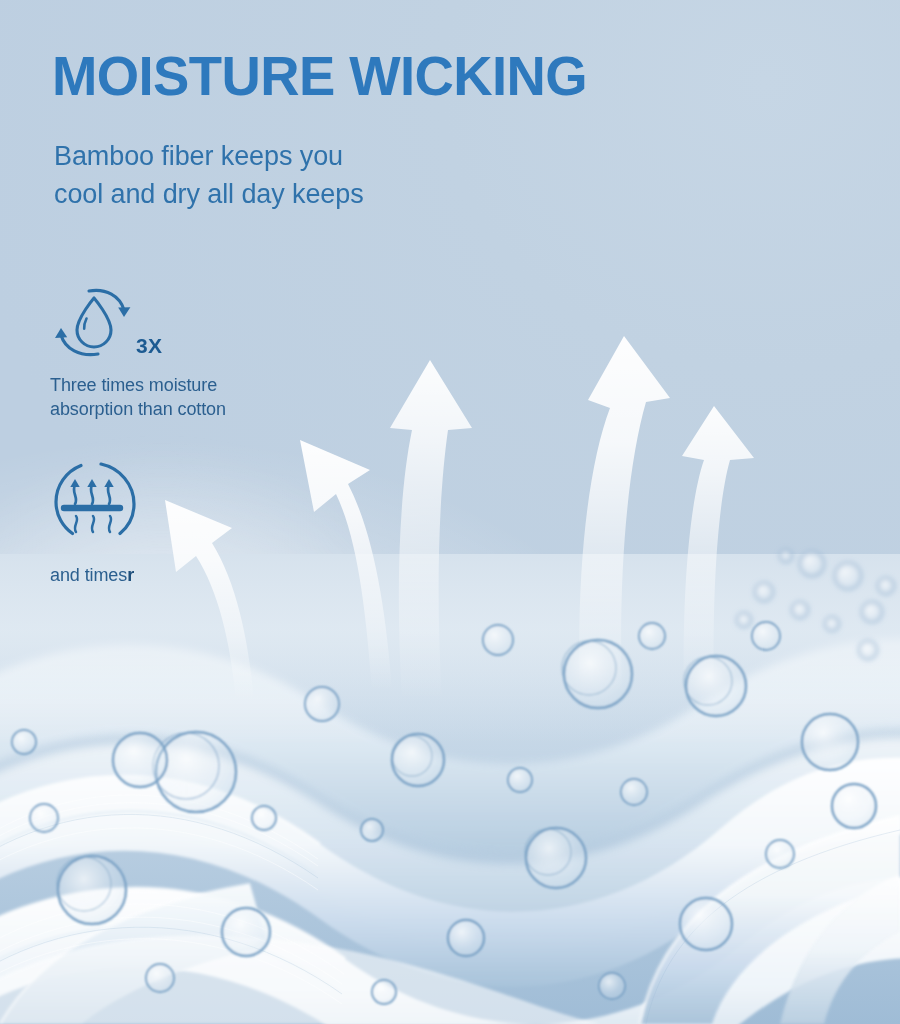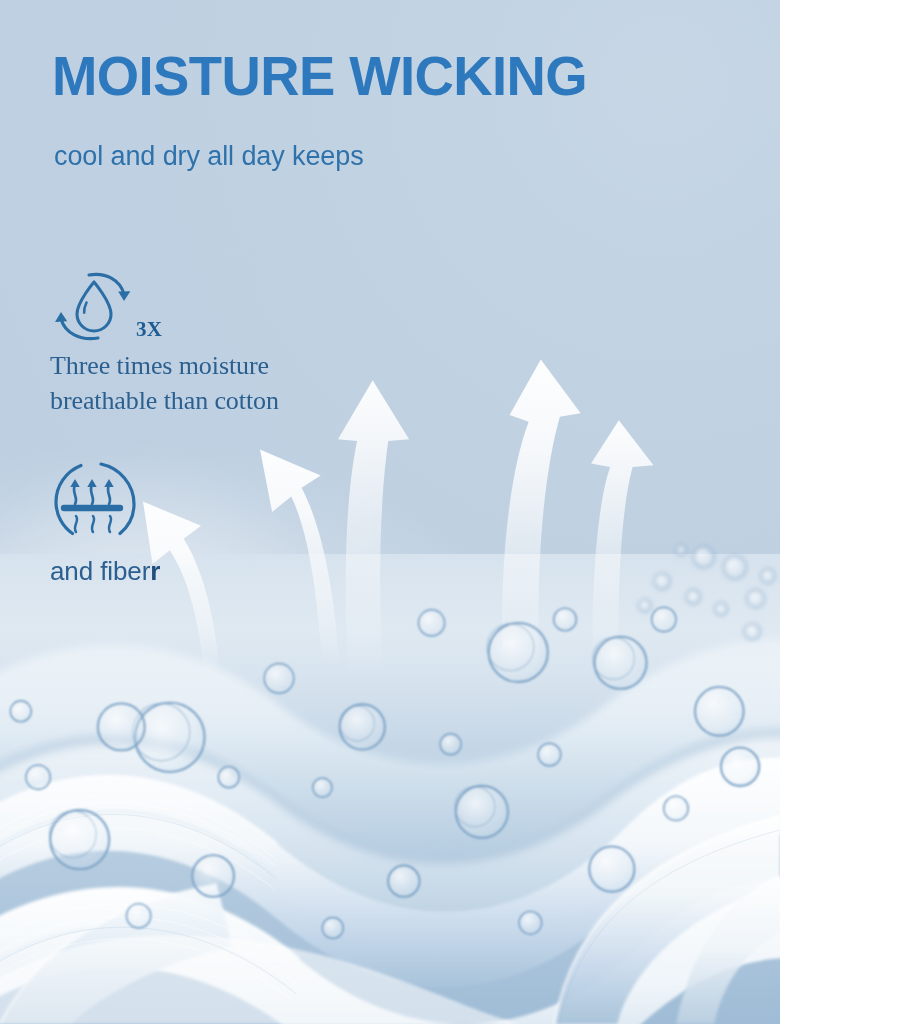--- a/index.html
+++ b/index.html
@@ -2,21 +2,21 @@
 <html><head>
 <meta charset="utf-8">
 <style>
   html, body {
     margin: 0;
     padding: 0;
     background: #ffffff;
   }
   #poster {
     position: relative;
-    width: 780px;
+    width: 900px;
     height: 1024px;
     overflow: hidden;
     font-family: "Liberation Sans", sans-serif;
     background: #fde047;
   }
 
   
   .bg-base {
     position: absolute;
     inset: 0;
@@ -87,39 +87,40 @@
     line-height: 1.42;
     font-weight: 400;
     color: #2f72ab;
     letter-spacing: -0.1px;
   }
 
   .feature {
     position: absolute;
     left: 50px;
   }
-  .feature-1 { top: 268px; font-family: Liberation Serif, serif; }
+  .feature-1 { top: 284px; }
   .feature-2 { top: 458px; }
 
   .feat-icon-row {
     display: flex;
     align-items: flex-end;
     gap: 2px;
   }
   .feat-icon { display: block; }
   .multiplier {
     font-size: 21px;
     font-weight: 700;
     color: #1d5b92;
     letter-spacing: 0.2px;
     padding-bottom: 6px;
     margin-left: -2px;
   }
   .feat-text {
-    font-size: 26px;
+    margin-top: 9px;
+    font-size: 18px;
     line-height: 1.36;
     color: #2b5f8f;
     letter-spacing: -0.1px;
     font-weight: 400;
   }
   .feat-text .emph { font-weight: 700; color: #1f4f7c; }
 </style>
 </head>
 <body>
 
@@ -318,20 +319,21 @@
           <circle cx="744" cy="620" r="7"></circle>
           <circle cx="868" cy="650" r="9"></circle>
         </g>
       </g>
     </svg>
   </div>
 
   <div class="headline">MOISTURE WICKING</div>
 
   <div class="subhead">
+    <div>Bamboo fiber keeps you</div>
     <div>cool and dry all day keeps</div>
   </div>
 
   <div class="feature feature-1">
     <div class="feat-icon-row">
       <span class="feat-icon">
         <svg width="86" height="76" viewBox="0 0 86 76" xmlns="http://www.w3.org/2000/svg">
           <g fill="none" stroke="#2b6ea6" stroke-width="3.1" stroke-linecap="round" stroke-linejoin="round">
 
             <path d="M44,14 C44,14 27,34 27,46 C27,55.4 34.6,63 44,63 C53.4,63 61,55.4 61,46 C61,34 44,14 44,14 Z"></path>
@@ -344,21 +346,21 @@
           </g>
 
           <path d="M74,33 L68.2,23.6 L80.4,23.2 Z" fill="#2b6ea6"></path>
           <path d="M11,44 L17.2,53.2 L5,54 Z" fill="#2b6ea6"></path>
         </svg>
       </span>
       <span class="multiplier">3X</span>
     </div>
     <div class="feat-text">
       <div>Three times moisture</div>
-      <div>breathable than cotton</div>
+      <div>absorption than cotton</div>
     </div>
   </div>
 
   <div class="feature feature-2">
     <div class="feat-icon-row">
       <span class="feat-icon">
         <svg width="96" height="92" viewBox="0 0 96 92" xmlns="http://www.w3.org/2000/svg">
           <g fill="none" stroke="#2b6ea6" stroke-linecap="round" stroke-linejoin="round">
 
             <path d="M31,7.5 C16,13.5 6,27.5 6,44 C6,57 12.5,68.5 22.5,75.5" stroke-width="3.2"></path>
@@ -377,17 +379,17 @@
 
           <g fill="#2b6ea6">
             <path d="M25,21 L20.3,29 L29.7,29 Z"></path>
             <path d="M42,21 L37.3,29 L46.7,29 Z"></path>
             <path d="M59,21 L54.3,29 L63.7,29 Z"></path>
           </g>
         </svg>
       </span>
     </div>
     <div class="feat-text">
-      <div><span>and fiber</span><span class="emph">r</span></div>
+      <div><span>and times</span><span class="emph">r</span></div>
     </div>
   </div>
 
 </div>
 
 </body></html>

